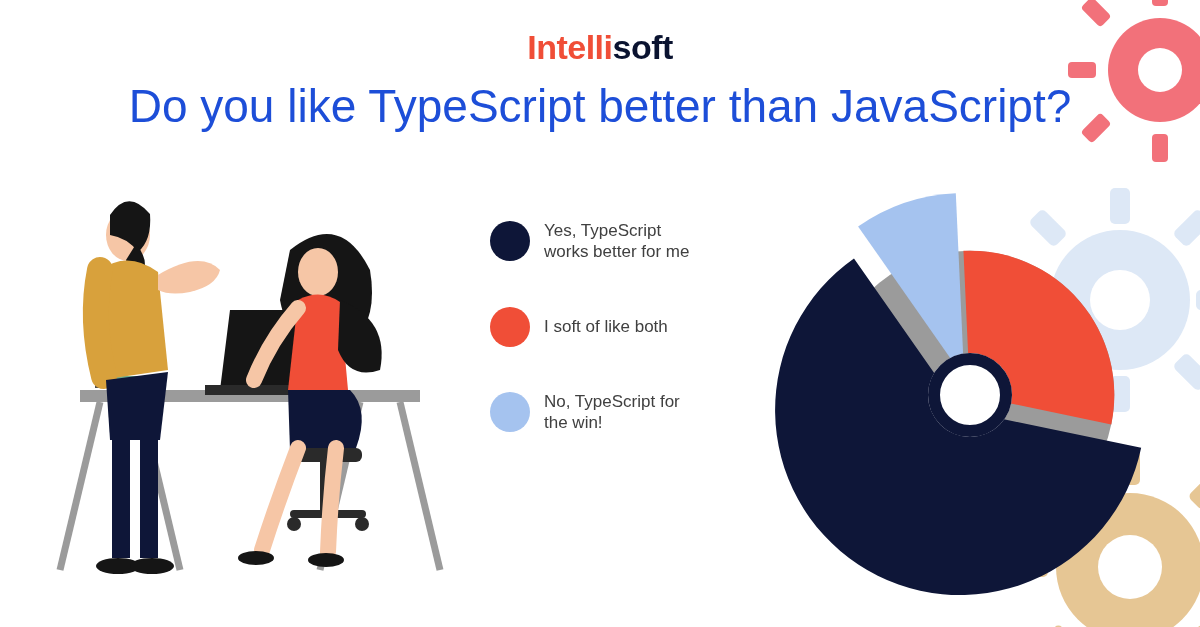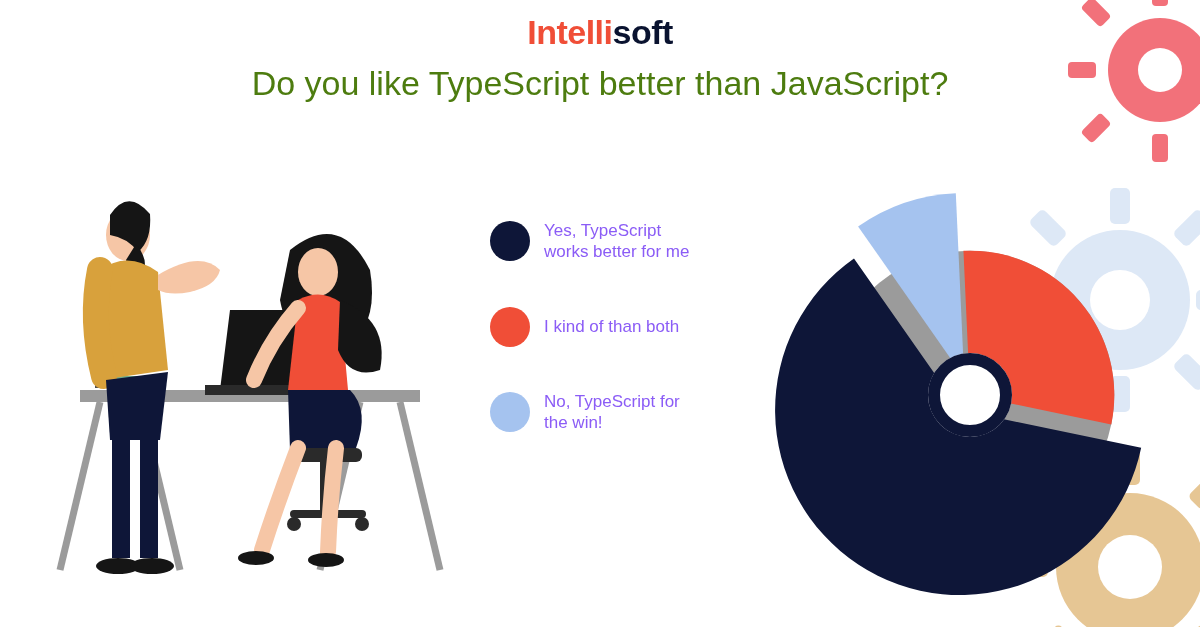--- a/index.html
+++ b/index.html
@@ -6,31 +6,31 @@
   body {
     width: 1200px;
     height: 627px;
     background: #ffffff;
     font-family: 'Segoe UI', Arial, sans-serif;
     position: relative;
     overflow: hidden;
   }
   .brand {
     text-align: center;
-    padding-top: 13px;
+    padding-top: 28px;
     font-weight: 800;
     font-size: 34px;
     letter-spacing: -0.5px;
   }
   .brand .b1 { color: #f04e37; }
   .brand .b2 { color: #0a1330; }
   .title {
     text-align: center;
-    font-size: 34px;
-    color: #4d7c0f;
+    font-size: 46px;
+    color: #1d4ed8;
     margin-top: 12px;
     font-weight: 400;
   }
   .content {
     position: absolute;
     top: 150px;
     left: 0;
     right: 0;
     bottom: 0;
   }
@@ -56,21 +56,21 @@
     margin-bottom: 44px;
   }
   .swatch {
     width: 40px;
     height: 40px;
     border-radius: 50%;
     flex: 0 0 40px;
   }
   .legend-label {
     font-size: 17px;
-    color: #8b5cf6;
+    color: #404040;
     line-height: 1.25;
     max-width: 155px;
   }
   
   .piewrap {
     position: absolute;
     right: -10px;
     top: 0px;
     width: 480px;
     height: 480px;
@@ -192,21 +192,21 @@
     </g>
   </svg>
 
   <div class="legend">
     <div class="legend-item">
       <div class="swatch" style="background:#0e1638"></div>
       <div class="legend-label">Yes, TypeScript works better for me</div>
     </div>
     <div class="legend-item">
       <div class="swatch" style="background:#f04e37"></div>
-      <div class="legend-label">I kind of than both</div>
+      <div class="legend-label">I soft of like both</div>
     </div>
     <div class="legend-item">
       <div class="swatch" style="background:#a5c3ef"></div>
       <div class="legend-label">No, TypeScript for the win!</div>
     </div>
   </div>
 
   <svg class="piewrap" id="pie" viewBox="0 0 480 480">
       <circle cx="240" cy="245" r="144.3" fill="#9b9b9b"></circle>
       <path d="M 234.1992174858508 227.96031331791747 L 128.08757676090733 76.41718512445394 A 185 185 0 0 1 225.8070646819389 43.15075790663525 Z" fill="#a5c3ef"></path>

